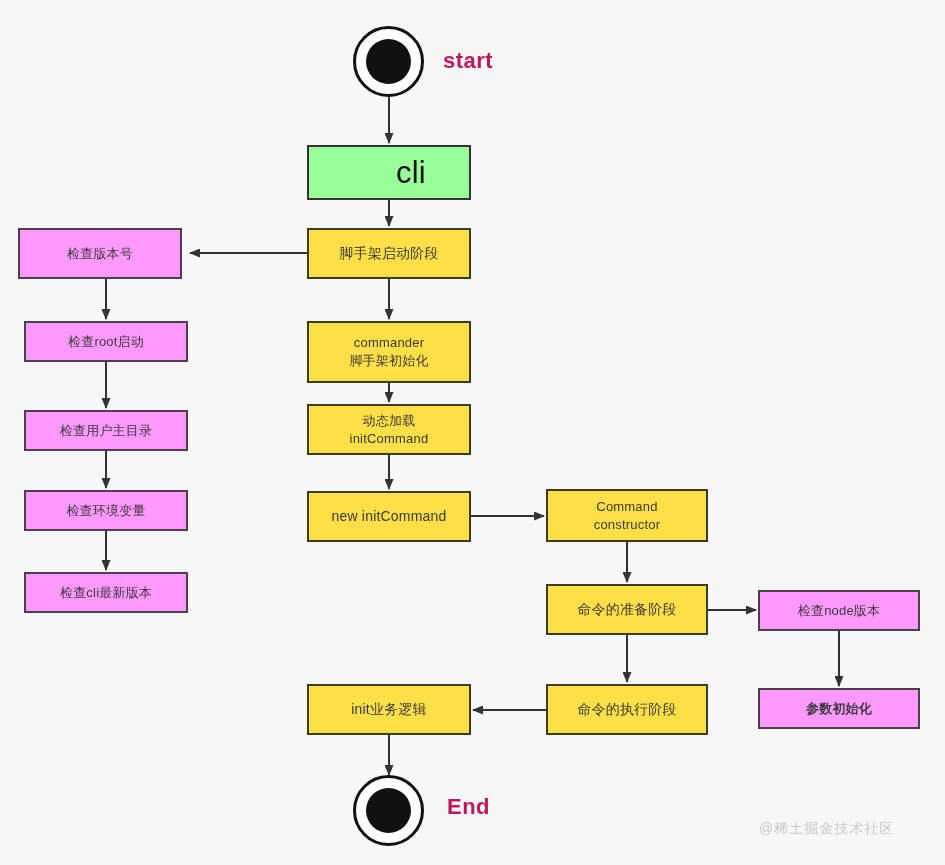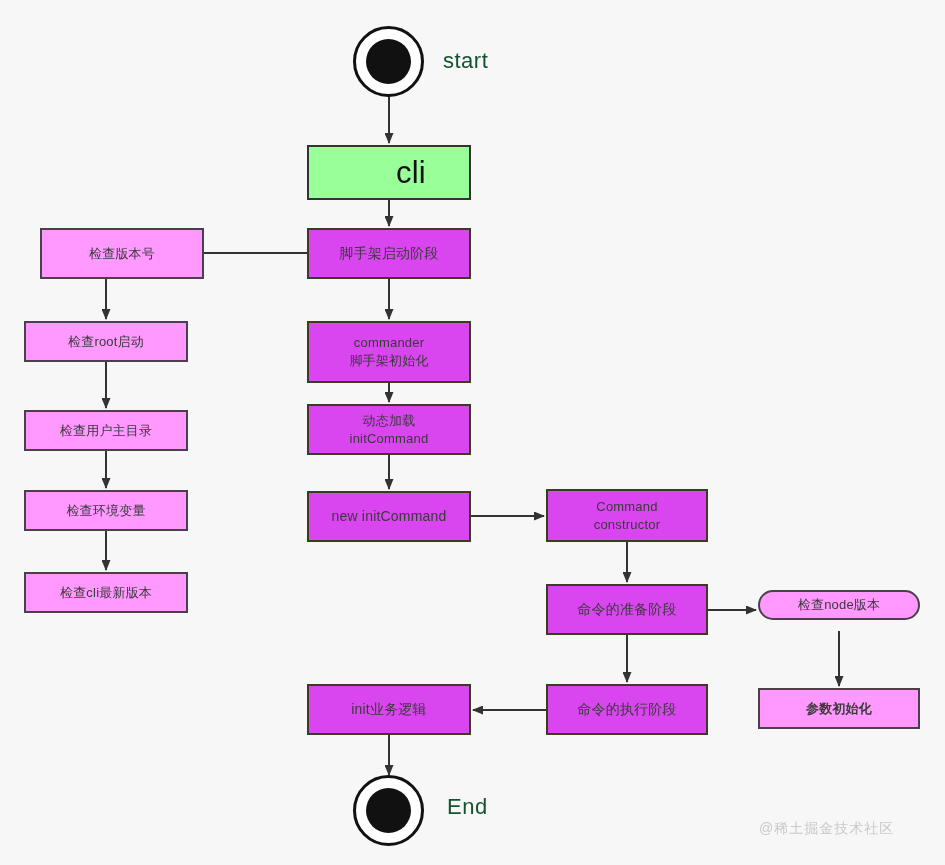--- a/index.html
+++ b/index.html
@@ -33,21 +33,21 @@
     align-items: center;
     justify-content: center;
     text-align: center;
     border: 2px solid #333333;
     color: #3a3a3a;
     line-height: 1.35;
     white-space: pre-line;
     letter-spacing: 0.2px;
   }
   .node.pink   { background: #ff99ff; border-color: #4a3f4a; }
-  .node.yellow { background: #d946ef; border-color: #3b3b20; }
+  .node.yellow { background: #fde047; border-color: #3b3b20; }
   .node.green  { background: #99ff99; border-color: #333333; }
 
   .fs-sm  { font-size: 13px; }
   .fs-md  { font-size: 14px; }
   .fs-xl  { font-size: 31px; color: #111; padding-left: 44px; }
 
   .terminator {
     position: absolute;
     border-radius: 50%;
     background: #ffffff;
@@ -59,22 +59,22 @@
   }
   .terminator .dot {
     width: 70%;
     height: 70%;
     border-radius: 50%;
     background: #111111;
   }
   .term-label {
     position: absolute;
     font-size: 22px;
-    font-weight: normal;
-    color: #14532d;
+    font-weight: bold;
+    color: #be185d;
     letter-spacing: 0.5px;
   }
   .watermark {
     position: absolute;
     font-size: 14px;
     color: #c9c9c9;
     letter-spacing: 1px;
   }
 </style>
 </head>
@@ -142,31 +142,31 @@
 
   <div class="node yellow fs-md" style="left:307px; top:684px; width:164px; height:51px;">init业务逻辑</div>
 
   <div class="node yellow fs-sm" style="left:546px; top:489px; width:162px; height:53px;">Command
 constructor</div>
 
   <div class="node yellow fs-md" style="left:546px; top:584px; width:162px; height:51px;">命令的准备阶段</div>
 
   <div class="node yellow fs-md" style="left:546px; top:684px; width:162px; height:51px;">命令的执行阶段</div>
 
-  <div class="node pink fs-sm" style="left:40px; top:228px; width:164px; height:51px;">检查版本号</div>
+  <div class="node pink fs-sm" style="left:18px; top:228px; width:164px; height:51px;">检查版本号</div>
 
   <div class="node pink fs-sm" style="left:24px; top:321px; width:164px; height:41px;">检查root启动</div>
 
   <div class="node pink fs-sm" style="left:24px; top:410px; width:164px; height:41px;text-align:right;">检查用户主目录</div>
 
   <div class="node pink fs-sm" style="left:24px; top:572px; width:164px; height:41px;">检查cli最新版本</div>
 
   <div class="node pink fs-sm" style="left:24px; top:490px; width:164px; height:41px;">检查环境变量</div>
 
-  <div class="node pink fs-sm" style="left:758px; top:590px; width:162px; height:30px;border-radius:17px;">检查node版本</div>
+  <div class="node pink fs-sm" style="left:758px; top:590px; width:162px; height:41px;">检查node版本</div>
 
   <div class="node pink fs-sm" style="left:758px; top:688px; width:162px; height:41px;font-weight:bold;">参数初始化</div>
 
   <div class="terminator" style="left:353px; top:775px; width:71px; height:71px;">
     <div class="dot"></div>
   </div>
   <div class="term-label" style="left:447px; top:794px;">End</div>
 
   <div class="watermark" style="left:759px; top:820px;">@稀土掘金技术社区</div>
 

